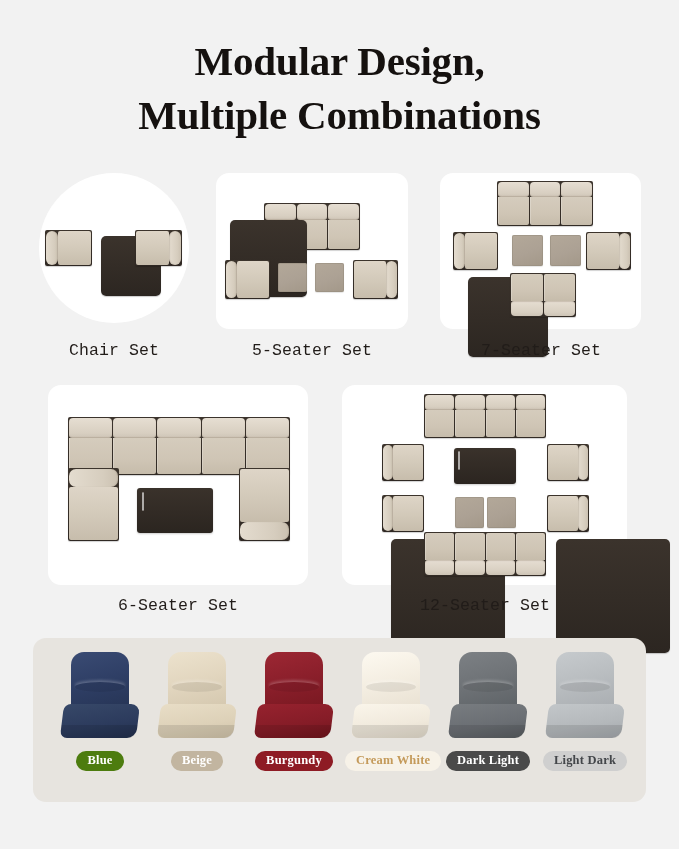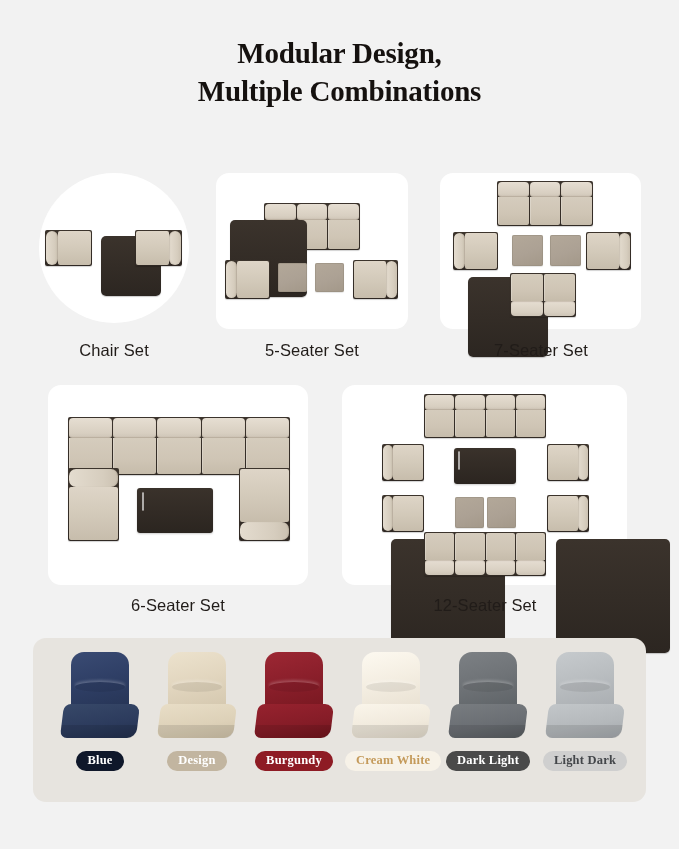--- a/index.html
+++ b/index.html
@@ -20,42 +20,42 @@
     background: #f2f2f2;
   }
 
   
   .title {
     position: absolute;
     left: 0; top: 34px;
     width: 679px;
     text-align: center;
     color: #15110f;
-    font-size: 29px;
+    font-size: 41px;
     font-weight: 700;
     line-height: 1.32;
     letter-spacing: -0.2px;
     font-family: "Liberation Serif", "DejaVu Serif", serif;
   }
   .title .l2 { display: block; }
 
   
   .card {
     position: absolute;
     background: #ffffff;
   }
   .card.rounded { border-radius: 13px; }
   .card.circle  { border-radius: 50%; }
 
   .set-label {
     position: absolute;
     text-align: center;
     color: #211c19;
     font-size: 16.5px;
-    font-family: Liberation Sans, sans-serif;
+    font-family: Liberation Mono, monospace;
     letter-spacing: 0.1px;
     white-space: nowrap;
   }
 
   
   .sofa {
     position: absolute;
     background: linear-gradient(180deg,#3b332c 0%,#322b25 100%);
     border-radius: 2px;
     padding: 1px;
@@ -437,29 +437,29 @@
   </div>
   <div class="set-label" style="left:395px; top:596px; width:180px;">12-Seater Set</div>
 
   <div id="swatch-panel">
 
     <div class="swatch" style="left:21px;">
       <div class="cushion">
         <span class="back" style="background:linear-gradient(165deg,#3a4b73 0%,#2f3f66 45%,#253353 100%);"></span>
         <span class="seat" style="background:linear-gradient(170deg,#374868 0%,#2c3b5d 60%,#222f4d 100%);"></span>
       </div>
-      <span class="pill" style="background:#0f172a; color:#ffffff;">Blue</span>
+      <span class="pill" style="background:#4d7c0f; color:#ffffff;">Blue</span>
     </div>
 
     <div class="swatch" style="left:118px;">
       <div class="cushion">
         <span class="back" style="background:linear-gradient(165deg,#ece2cd 0%,#e2d6bf 45%,#d2c5ac 100%);"></span>
         <span class="seat" style="background:linear-gradient(170deg,#e8ddc6 0%,#ddd1b8 60%,#cfc2a8 100%);"></span>
       </div>
-      <span class="pill" style="background:#c2b5a0; color:#ffffff;">Design</span>
+      <span class="pill" style="background:#c2b5a0; color:#ffffff;">Beige</span>
     </div>
 
     <div class="swatch" style="left:215px;">
       <div class="cushion">
         <span class="back" style="background:linear-gradient(165deg,#9c2733 0%,#8b1f2b 45%,#76171f 100%);"></span>
         <span class="seat" style="background:linear-gradient(170deg,#96222e 0%,#851c27 60%,#70151d 100%);"></span>
       </div>
       <span class="pill" style="background:#8e1b24; color:#ffffff;">Burgundy</span>
     </div>
 

